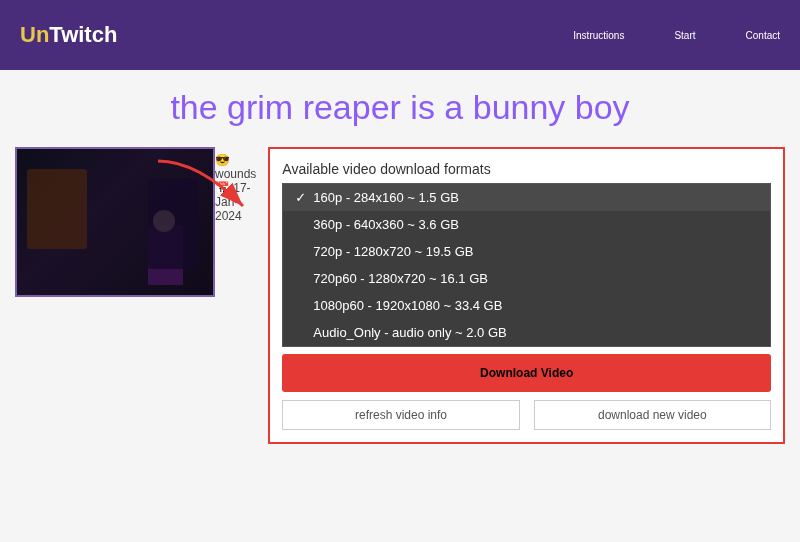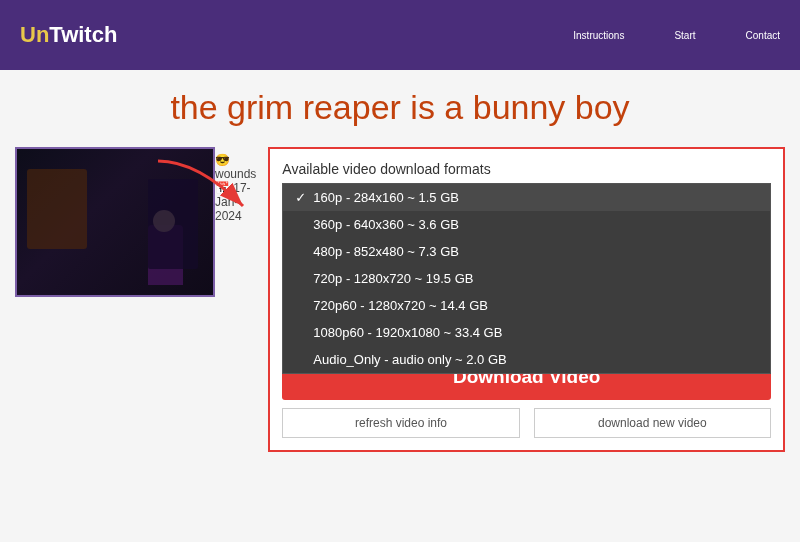--- a/index.html
+++ b/index.html
@@ -41,21 +41,21 @@
       font-size: 10px;
       cursor: pointer;
       margin-left: 20px;
     }
 
     
     .page-title {
       text-align: center;
       font-size: 34px;
       font-weight: 300;
-      color: #c2410c;
+      color: #8b5cf6;
       padding: 18px 10px 10px;
       background: #f5f5f5;
     }
 
     
     .main-content {
       display: flex;
       padding: 10px 15px;
       gap: 12px;
       position: relative;
@@ -246,24 +246,24 @@
       height: 100%;
       background: #4a2d7a;
       border-radius: 2px;
     }
 
     
     .download-btn {
       display: block;
       width: 100%;
       background: #e53935;
-      color: #ffffff;
+      color: #000000;
       border: none;
       padding: 12px;
-      font-size: 19px;
+      font-size: 12px;
       font-weight: bold;
       cursor: pointer;
       margin-top: 12px;
       border-radius: 3px;
       text-align: center;
     }
 
     
     .bottom-btns {
       display: flex;
@@ -337,29 +337,25 @@
         <div class="format-option selected">
           <span class="check">✓</span>
           <span>160p - 284x160 ~ 1.5 GB</span>
         </div>
         <div class="format-option">
           <span class="check"> </span>
           <span>360p - 640x360 ~ 3.6 GB</span>
         </div>
         <div class="format-option">
           <span class="check"> </span>
-          <span>480p - 852x480 ~ 7.3 GB</span>
+          <span>720p - 1280x720 ~ 19.5 GB</span>
         </div>
         <div class="format-option">
           <span class="check"> </span>
-          <span>720p - 1280x720 ~ 19.5 GB</span>
-        </div>
-        <div class="format-option">
-          <span class="check"> </span>
-          <span>720p60 - 1280x720 ~ 14.4 GB</span>
+          <span>720p60 - 1280x720 ~ 16.1 GB</span>
         </div>
         <div class="format-option">
           <span class="check"> </span>
           <span>1080p60 - 1920x1080 ~ 33.4 GB</span>
         </div>
         <div class="format-option">
           <span class="check"> </span>
           <span>Audio_Only - audio only ~ 2.0 GB</span>
         </div>
       </div>

